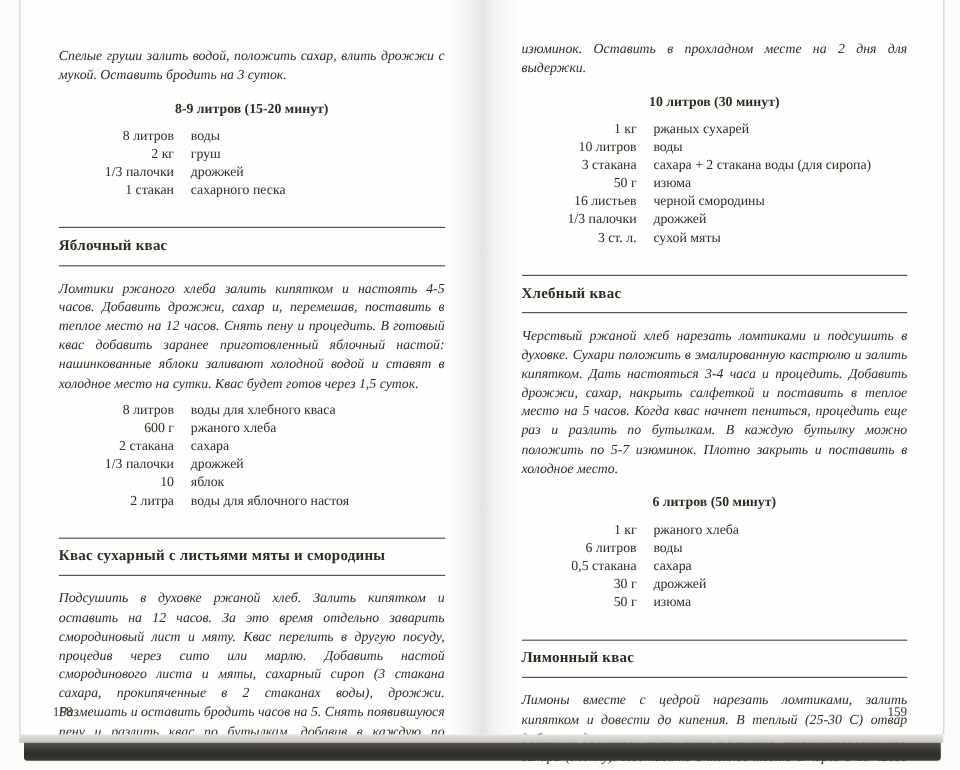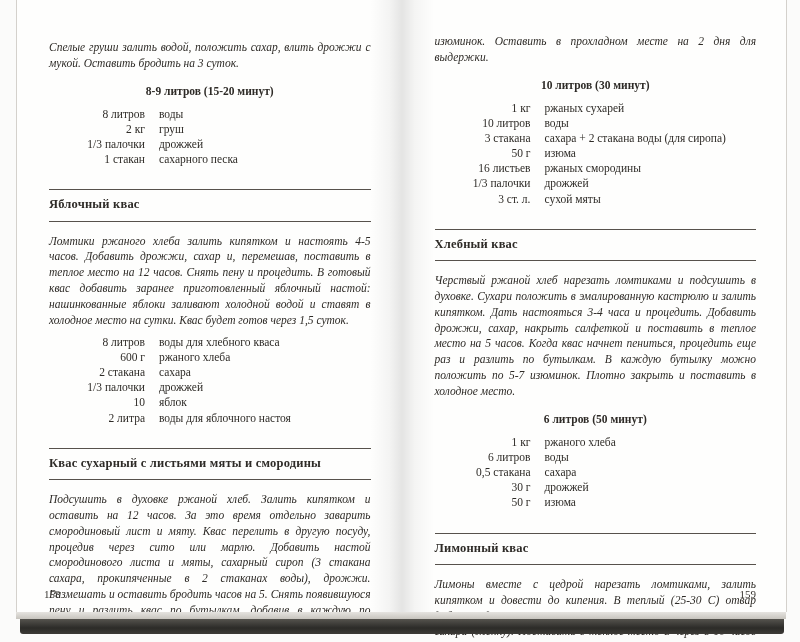--- a/index.html
+++ b/index.html
@@ -193,21 +193,21 @@
         <div class="ing-row">
           <span class="ing-qty">3 стакана</span>
           <span class="ing-name">сахара + 2 стакана воды (для сиропа)</span>
         </div>
         <div class="ing-row">
           <span class="ing-qty">50 г</span>
           <span class="ing-name">изюма</span>
         </div>
         <div class="ing-row">
           <span class="ing-qty">16 листьев</span>
-          <span class="ing-name">ржаных смородины</span>
+          <span class="ing-name">черной смородины</span>
         </div>
         <div class="ing-row">
           <span class="ing-qty">1/3 палочки</span>
           <span class="ing-name">дрожжей</span>
         </div>
         <div class="ing-row">
           <span class="ing-qty">3 ст. л.</span>
           <span class="ing-name">сухой мяты</span>
         </div>
       </div>

